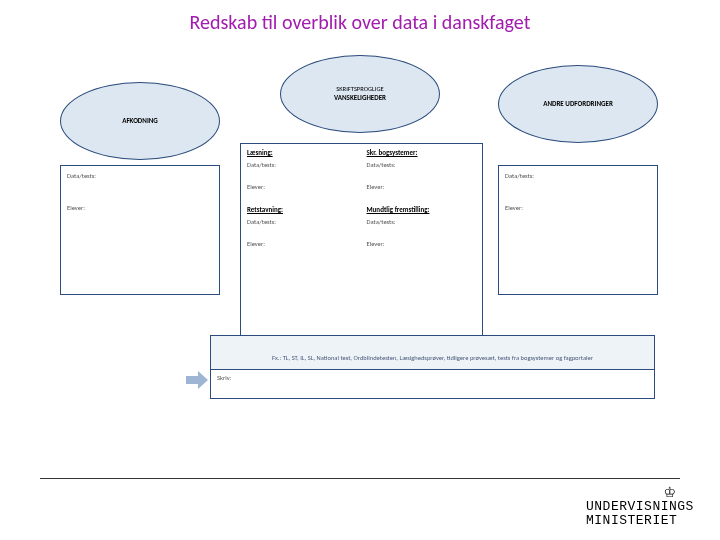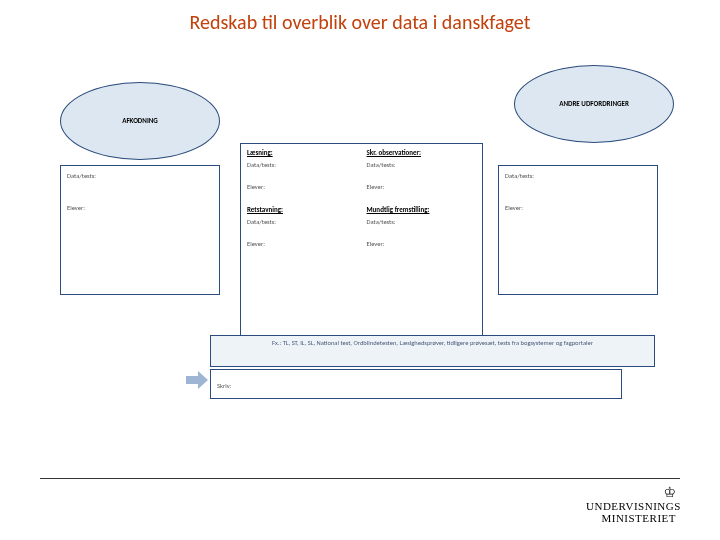--- a/index.html
+++ b/index.html
@@ -10,21 +10,21 @@
     font-family: Calibri, Arial, sans-serif;
     position: relative;
     overflow: hidden;
   }
   .title {
     position: absolute;
     top: 10px;
     left: 0; right: 0;
     text-align: center;
     font-size: 20px;
-    color: #c2410c;
+    color: #a21caf;
   }
   .diagram {
     position: absolute;
     top: 55px;
     left: 60px;
     width: 600px;
     height: 380px;
   }
   
   .ellipse {
@@ -37,21 +37,21 @@
     justify-content: center;
     text-align: center;
     font-size: 7px;
     font-weight: bold;
     color: #000;
     line-height: 1.2;
     padding: 4px;
   }
   .ellipse-left   { top: 27px; left: 0;    width: 160px; height: 78px; }
   .ellipse-center { top: 0;    left: 220px; width: 160px; height: 78px; }
-  .ellipse-right  { top: 10px; left: 454px; width: 160px; height: 78px; }
+  .ellipse-right  { top: 10px; left: 438px; width: 160px; height: 78px; }
   .e-sub { font-weight: normal; font-size: 6.5px; display:block; }
   .e-main { font-weight: bold; display:block; }
 
   
   .colbox {
     position: absolute;
     border: 1px solid #2a4b7c;
     background: transparent;
     font-size: 6.5px;
     color: #555;
@@ -72,47 +72,47 @@
     position: absolute;
     top: 280px;
     left: 150px;
     width: 445px;
     height: 32px;
     border: 1px solid #2a4b7c;
     background: #eef3f8;
     font-size: 6.5px;
     color: #4a5a7a;
     text-align: center;
-    padding: 3px 6px;
+    padding: 18px 6px;
     line-height: 1.3;
   }
   .bottom-question {
     position: absolute;
     top: 300px;
     left: 0;
     width: 125px;
     height: 36px;
     border: 1px solid #2a4b7c;
     background: #fff;
     font-size: 7px;
     color: #000;
     padding: 4px 6px;
     display:flex; align-items:center;
   }
   .bottom-write {
     position: absolute;
     top: 314px;
     left: 150px;
-    width: 412px;
+    width: 445px;
     height: 30px;
     border: 1px solid #2a4b7c;
     background: #fff;
     font-size: 6.5px;
     color: #555;
-    padding: 12px 6px;
+    padding: 4px 6px;
   }
   
   .arrow {
     position: absolute;
     top: 316px;
     left: 126px;
     width: 22px;
     height: 18px;
   }
   .arrow .shaft {
@@ -141,57 +141,63 @@
     top: 486px;
     width: 90px;
     text-align: right;
   }
   .logo .crown {
     font-size: 14px;
     line-height: 1;
     color:#000;
   }
   .logo .txt {
-    font-size: 11px;
+    font-size: 13px;
     letter-spacing: 0.5px;
     color:#000;
     line-height:1.1;
-    font-family: Liberation Serif, serif;
+    font-family: Liberation Mono, monospace;
   }
 </style>
 </head>
 <body>
 
 <div class="title">Redskab til overblik over data i danskfaget</div>
 
 <div class="diagram">
 
   <div class="ellipse ellipse-left">
     <span>AFKODNING</span>
   </div>
 
+  <div class="ellipse ellipse-center">
+    <span>
+      <span class="e-sub">SKRIFTSPROGLIGE</span>
+      <span class="e-main">VANSKELIGHEDER</span>
+    </span>
+  </div>
 
   <div class="ellipse ellipse-right">
     <span>ANDRE UDFORDRINGER</span>
   </div>
 
   <div class="colbox col-left">
     <div class="fld">Data/tests:</div>
     <div class="fld">Elever:</div>
   </div>
 
   <div class="colbox col-center">
     <div class="row2">
       <div class="cell">
         <div class="hdr">Læsning:</div>
         <div class="fld">Data/tests:</div>
         <div class="fld">Elever:</div>
       </div>
       <div class="cell">
-        <div class="hdr">Skr. observationer:</div>
+        <div class="hdr">Skr. bogsystemer:</div>
         <div class="fld">Data/tests:</div>
         <div class="fld">Elever:</div>
       </div>
     </div>
     <div class="row2">
       <div class="cell">
         <div class="hdr">Retstavning:</div>
         <div class="fld">Data/tests:</div>
         <div class="fld">Elever:</div>
       </div>

